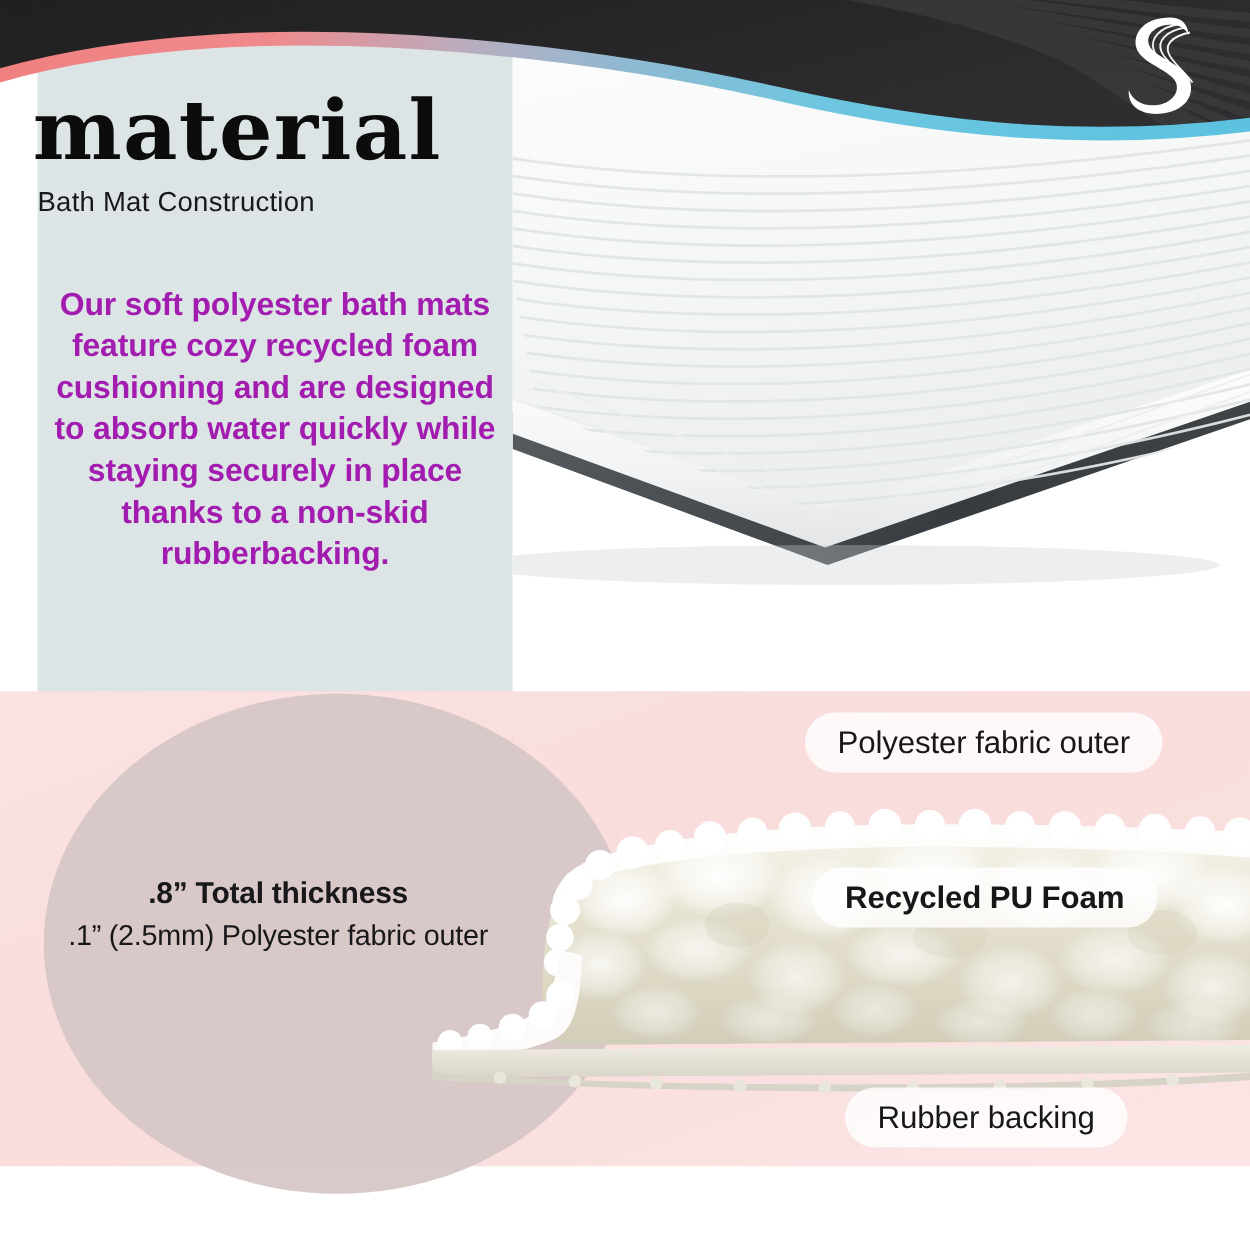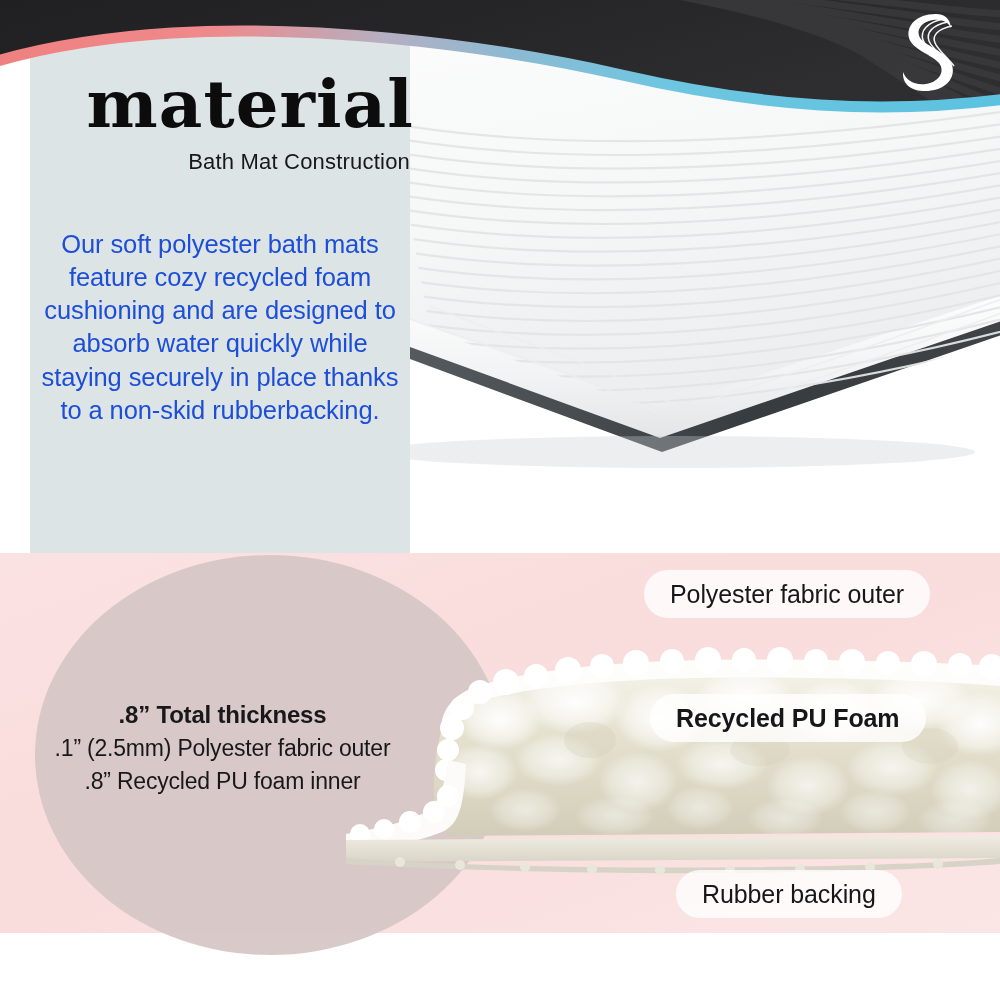--- a/index.html
+++ b/index.html
@@ -87,21 +87,21 @@
     height: 275px;
     z-index: 10;
   }
 
   
   .title-block {
     position: absolute;
     left: 30px;
     top: 72px;
     width: 380px;
-    text-align: right;
+    text-align: left;
     z-index: 20;
   }
   .title-main {
     font-family: "DejaVu Serif", serif;
     font-size: 66px;
     font-weight: 700;
     letter-spacing: 1px;
     color: #0c0c0c;
     line-height: 0.98;
     margin: 0;
@@ -116,23 +116,23 @@
     margin-top: 12px;
   }
   .body-copy {
     position: absolute;
     left: 38px;
     top: 228px;
     width: 364px;
     text-align: center;
     font-family: "Liberation Sans", sans-serif;
     font-size: 25.5px;
-    font-weight: 400;
+    font-weight: 700;
     line-height: 1.30;
-    color: #1d4ed8;
+    color: #a21caf;
     letter-spacing: -0.1px;
     z-index: 20;
   }
 
   .specs-block {
     position: absolute;
     left: 25px;
     top: 658px;
     width: 395px;
     text-align: center;
@@ -424,20 +424,19 @@
   <div class="title-block">
     <div class="title-main">material</div>
     <div class="title-sub">Bath Mat Construction</div>
   </div>
 
   <div class="body-copy">Our soft polyester bath mats feature cozy recycled foam cushioning and are designed to absorb water quickly while staying securely in place thanks to a non-skid rubberbacking.</div>
 
   <div class="specs-block">
     <div class="spec-total">.8” Total thickness</div>
     <div class="spec-line">.1” (2.5mm) Polyester fabric outer</div>
-    <div class="spec-line">.8” Recycled PU foam inner</div>
   </div>
 
   <div class="pill" id="pill-outer">Polyester fabric outer</div>
   <div class="pill" id="pill-foam">Recycled PU Foam</div>
   <div class="pill" id="pill-rubber">Rubber backing</div>
 
 </div>
 
 </body></html>

